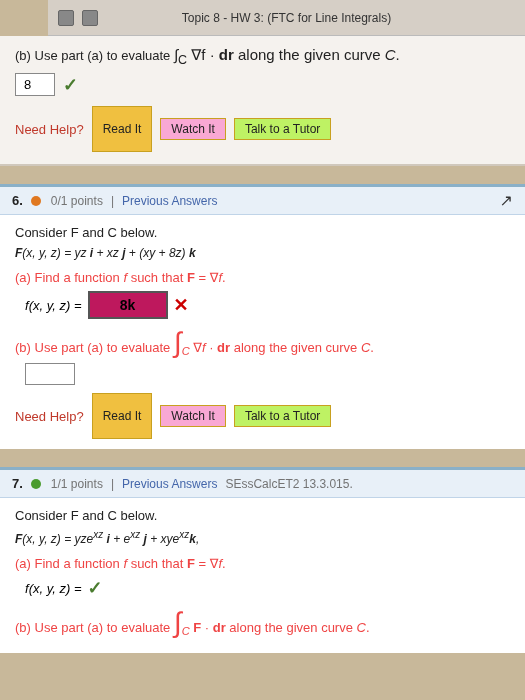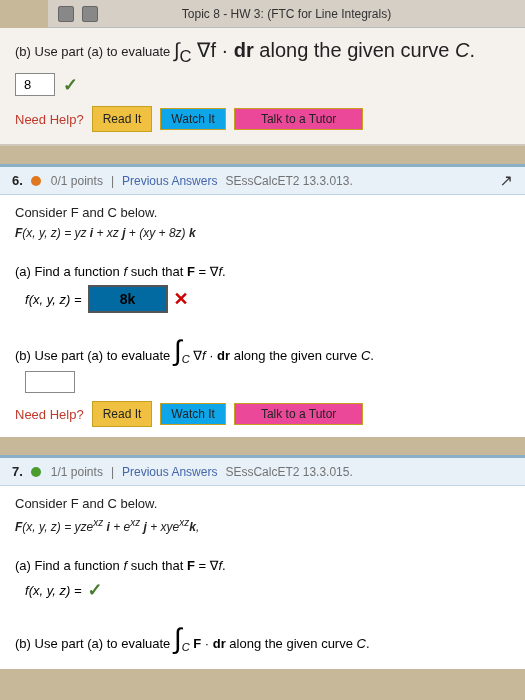--- a/index.html
+++ b/index.html
@@ -6,21 +6,21 @@
     body {
       font-family: Arial, Helvetica, sans-serif;
       font-size: 13px;
       background: #c8b89a;
       width: 525px;
       min-height: 700px;
     }
 
     .top-bar {
       background: #d6cfc6;
-      height: 28px;
+      height: 36px;
       display: flex;
       align-items: center;
       justify-content: center;
       padding: 0 10px;
       border-bottom: 1px solid #bbb;
       position: relative;
       margin-left: 48px;
     }
 
     .top-bar-left {
@@ -50,21 +50,21 @@
     }
 
     .sub-label {
       font-size: 13px;
       color: #222;
       margin-bottom: 6px;
     }
 
     .math-integral {
       display: inline-block;
-      font-size: 20px;
+      font-size: 15px;
       vertical-align: middle;
     }
 
     .answer-row {
       display: flex;
       align-items: center;
       gap: 8px;
       margin: 6px 0 10px 0;
     }
 
@@ -91,39 +91,39 @@
 
     .need-help-label {
       color: #c0392b;
       font-weight: normal;
       font-size: 13px;
     }
 
     .btn-readit {
       background: #f0c040;
       border: 1px solid #c8a020;
-      padding: 5px 10px;
+      padding: 15px 10px;
       font-size: 12px;
       cursor: pointer;
       color: #222;
     }
 
     .btn-watchit {
-      background: #0ea5e9;
+      background: #f9a8d4;
       border: 1px solid #c8a020;
       padding: 3px 10px;
       font-size: 12px;
       cursor: pointer;
       color: #222;
     }
 
     .btn-tutor {
-      background: #ec4899;
+      background: #bef264;
       border: 1px solid #c8a020;
-      padding: 3px 26px;
+      padding: 3px 10px;
       font-size: 12px;
       cursor: pointer;
       color: #222;
     }
 
     .question-section {
       background: #ffffff;
       border-top: 3px solid #8ab0c8;
       margin-bottom: 0;
       padding: 0;
@@ -174,40 +174,40 @@
     }
 
     .math-line {
       font-size: 12px;
       color: #222;
       margin-bottom: 3px;
       font-style: italic;
     }
 
     .q-part {
-      margin: 24px 0 6px 0;
-      font-size: 13px;
-      color: #000000;
+      margin: 10px 0 6px 0;
+      font-size: 13px;
+      color: #ef4444;
     }
 
     .f-answer-row {
       display: flex;
       align-items: center;
       gap: 6px;
       margin: 4px 0 8px 10px;
     }
 
     .f-label {
       font-size: 13px;
       font-style: italic;
     }
 
     .input-box-large {
       border: 2px solid #555;
-      background: #0369a1;
+      background: #be185d;
       padding: 4px 12px;
       font-size: 14px;
       min-width: 80px;
       text-align: center;
       font-weight: bold;
     }
 
     .x-mark {
       color: #cc0000;
       font-size: 18px;
@@ -292,21 +292,20 @@
 
 <div class="divider-area"></div>
 
 <div class="question-section">
   <div class="question-header">
     <span class="q-num">6.</span>
     <span class="dot-orange"></span>
     <span class="points-info">0/1 points</span>
     <span class="points-info">|</span>
     <span class="prev-answers">Previous Answers</span>
-    <span class="points-info">SEssCalcET2 13.3.013.</span>
     <span class="cursor-arrow">↗</span>
   </div>
 
   <div class="question-body">
     <div class="q-intro">Consider F and C below.</div>
 
     <div class="math-line">
       <b>F</b>(<i>x</i>, <i>y</i>, <i>z</i>) = <i>yz</i> <b>i</b> + <i>xz</i> <b>j</b> + (<i>xy</i> + 8<i>z</i>) <b>k</b>
     </div>
 

